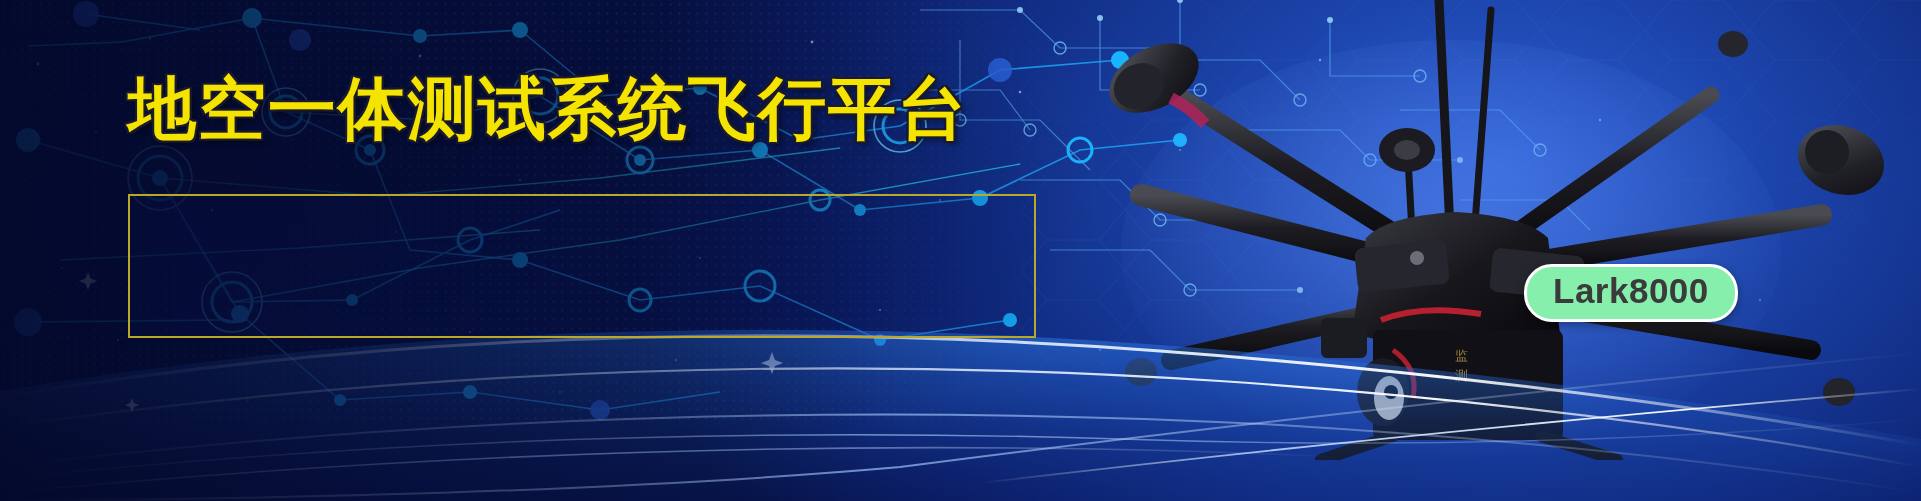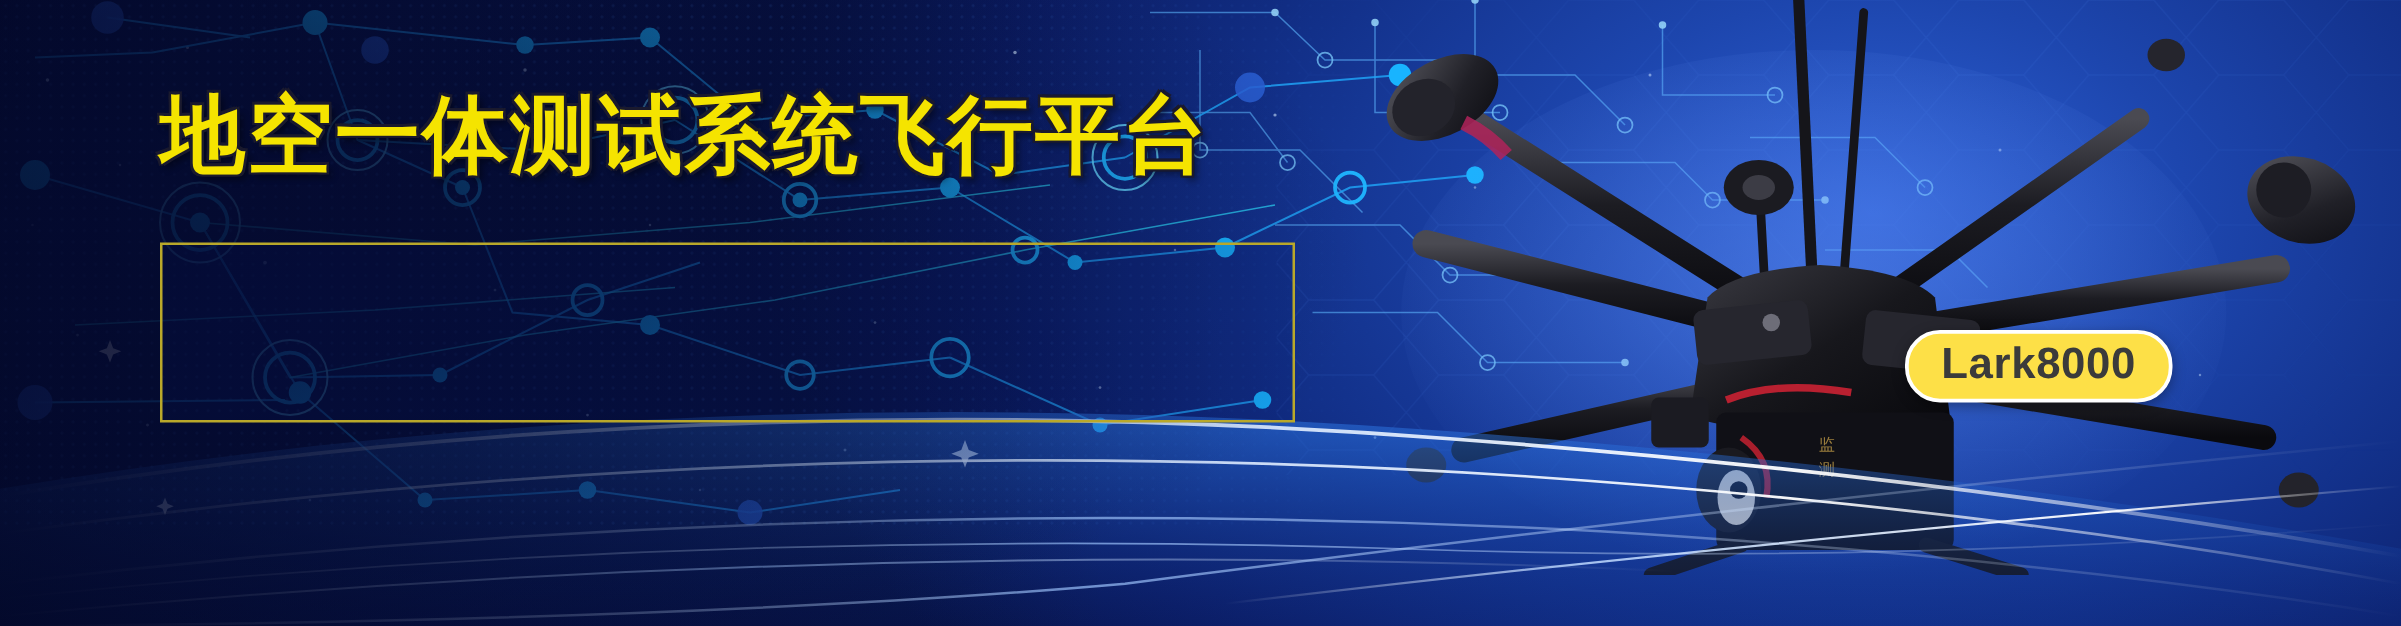--- a/index.html
+++ b/index.html
@@ -87,21 +87,21 @@
     letter-spacing: 0.5px;
     white-space: nowrap;
     text-shadow: 0 1px 3px rgba(0,0,0,0.75), 0 0 2px rgba(0,0,0,0.6);
   }
 
   .model-badge {
     position: absolute;
     left: 1524px;
     top: 264px;
     padding: 6px 26px 9px 26px;
-    background: #fde047;
+    background: #86efac;
     border: 3px solid #ffffff;
     border-radius: 28px;
     color: #3b3b3b;
     font-size: 35px;
     font-weight: 700;
     letter-spacing: 0.5px;
     line-height: 1.05;
     box-shadow: 0 3px 10px rgba(0,0,0,0.35);
   }
 </style>

